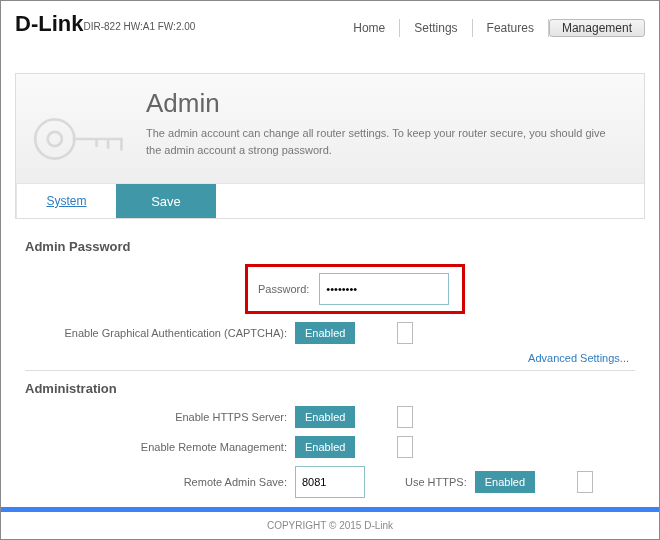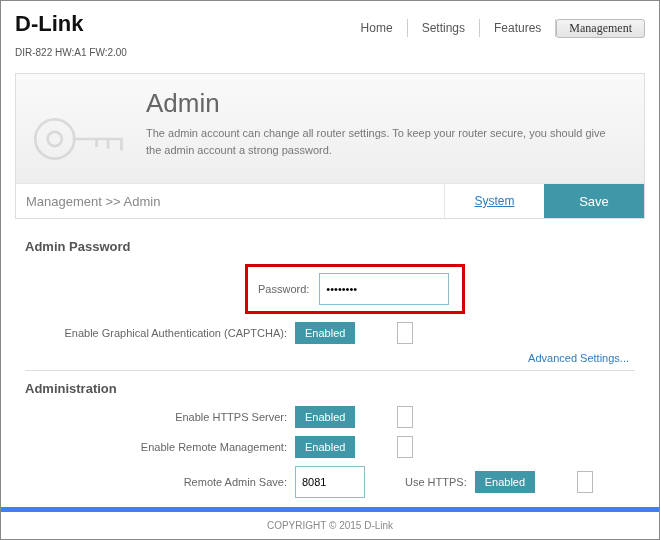--- a/index.html
+++ b/index.html
@@ -1,26 +1,26 @@
 <!DOCTYPE html>
 <html><head>
 <meta charset="utf-8">
 <style>
   * { box-sizing: border-box; margin: 0; padding: 0; }
   body { font-family: Arial, Helvetica, sans-serif; background: #fff; }
   .frame { width: 660px; height: 540px; border: 1px solid #888; margin: 0; position: relative; background: #fff; }
   .inner { padding: 10px 14px 0 14px; }
   .header { display: flex; align-items: flex-start; height: 44px; }
-  .brand { display: flex; flex-direction: column; }
+  .brand { display: flex; flex-direction: row; }
   .brand-logo { font-family: Arial, sans-serif; font-weight: 900; font-size: 22px; letter-spacing: 0px; color: #111; }
   .brand-sub { font-size: 10px; color: #555; margin-top: 10px; }
   .nav { margin-left: auto; display: flex; align-items: center; padding-top: 4px; }
   .nav-item { font-size: 12px; color: #555; padding: 6px 14px; cursor: pointer; }
   .nav-sep { width: 1px; height: 18px; background: #ccc; }
-  .nav-item.active { border: 1px solid #bbb; border-radius: 3px; background: linear-gradient(#f4f4f4,#e4e4e4); padding: 1px 12px; color: #333; font-family: Liberation Serif, serif; }
+  .nav-item.active { border: 1px solid #bbb; border-radius: 3px; background: linear-gradient(#f4f4f4,#e4e4e4); padding: 1px 12px; color: #333; }
   .banner { margin-top: 18px; background: linear-gradient(#fafafa, #eeeeee); border: 1px solid #ddd; border-bottom: none; position: relative; padding: 14px 32px 18px 130px; min-height: 110px; }
   .banner-title { font-size: 26px; color: #666; font-weight: normal; margin-bottom: 6px; }
   .banner-desc { font-size: 11px; color: #777; line-height: 1.5; }
   .key-icon { position: absolute; left: 6px; top: 25px; width: 110px; height: 80px; opacity: 0.35; }
   .crumbbar { display: flex; align-items: stretch; border: 1px solid #ddd; border-top: 1px solid #e6e6e6; height: 36px; }
   .crumb { flex: 1; display: flex; align-items: center; padding-left: 10px; font-size: 13px; color: #888; }
   .crumbbar .link-btn { width: 100px; display: flex; align-items: center; justify-content: center; font-size: 12px; color: #2d7cc1; text-decoration: underline; border-left: 1px solid #e4e4e4; cursor: pointer; }
   .crumbbar .save-btn { width: 100px; display: flex; align-items: center; justify-content: center; font-size: 13px; color: #fff; background: #3f97a8; cursor: pointer; }
   .content { padding: 14px 10px 0 10px; }
   .section-title { font-size: 13px; font-weight: bold; color: #555; margin: 6px 0 10px 0; }
@@ -69,21 +69,20 @@
           <circle cx="35" cy="45" r="22"></circle>
           <circle cx="35" cy="45" r="8"></circle>
           <path d="M55 45 L110 45 L110 58 M95 45 L95 56 M82 45 L82 54"></path>
         </g>
       </svg>
       <div class="banner-title">Admin</div>
       <div class="banner-desc">The admin account can change all router settings. To keep your router secure, you should give the admin account a strong password.</div>
     </div>
 
     <div class="crumbbar">
-      <div class="crumb">Management &gt;&gt; Admin</div>
       <div class="link-btn">System</div>
       <div class="save-btn">Save</div>
     </div>
 
     <div class="content">
       <div class="section-title">Admin Password</div>
 
       <div class="row" style="justify-content:flex-start; padding-left: 220px;">
         <div class="pwd-wrap">
           <span class="lbl-inline">Password:</span>

